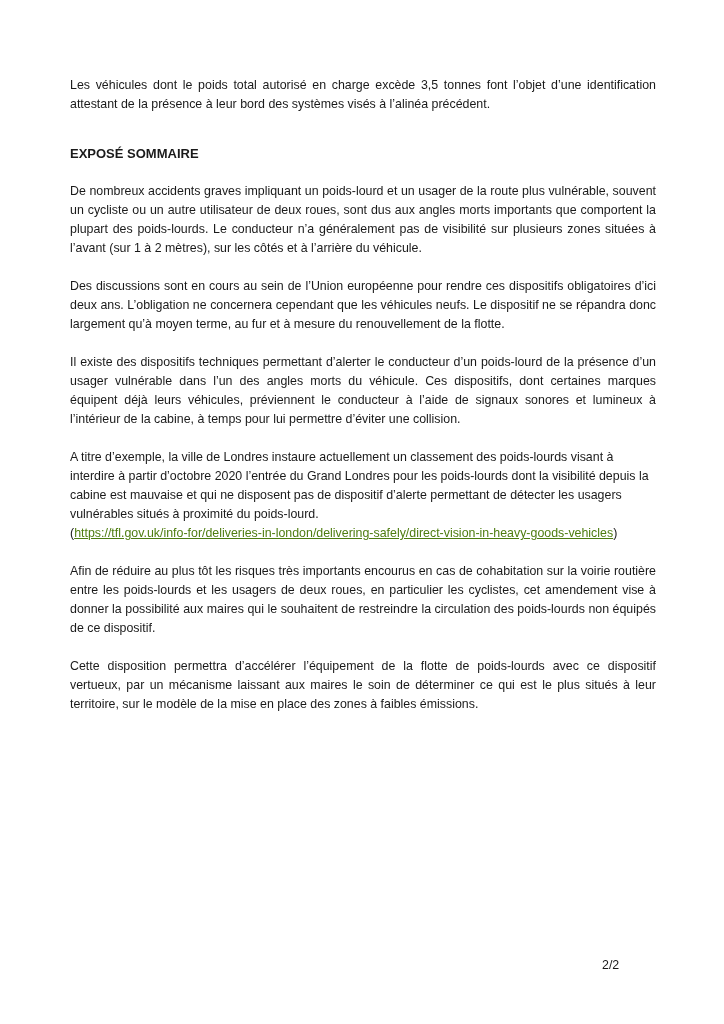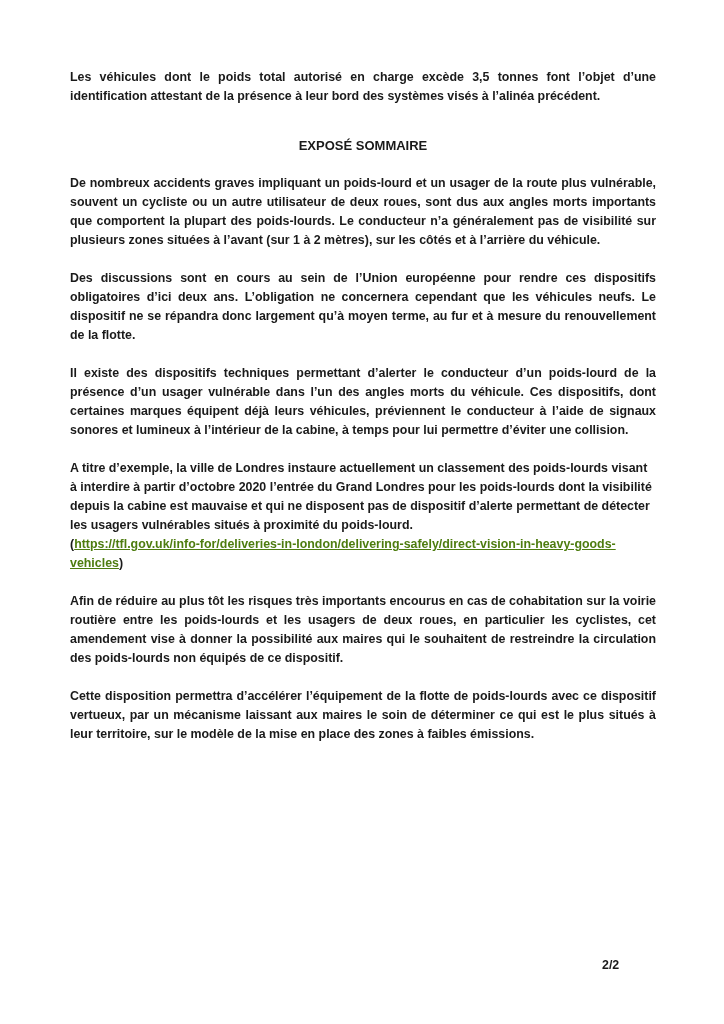--- a/index.html
+++ b/index.html
@@ -1,23 +1,23 @@
 <!DOCTYPE html>
 <html><head>
   <meta charset="utf-8">
   <style>
     html, body { margin: 0; padding: 0; background: #ffffff; }
     body { width: 724px; height: 1024px; position: relative; overflow: hidden;
            font-family: "Liberation Sans", "DejaVu Sans", sans-serif; color: #1a1a1a; }
     .page { position: absolute; left: 70px; top: 68px; width: 586px; font-size: 12.4px; line-height: 19px; }
-    p { margin: 0 0 19px 0; text-align: justify; font-weight: bold; }
+    p { margin: 8px 0 19px 0; text-align: justify; }
     p.left { text-align: left; }
-    .title { text-align: center; font-weight: bold; margin: 30px 0 19px 0; font-size: 13px; }
+    .title { font-weight: bold; margin: 30px 0 19px 0; font-size: 13px; }
     a.link { color: #4d7c0f; text-decoration: underline; }
-    .pagenum { position: absolute; left: 602px; top: 958px; font-size: 12.4px; color: #1a1a1a; font-weight: bold; }
+    .pagenum { position: absolute; left: 602px; top: 958px; font-size: 12.4px; color: #1a1a1a; }
   </style>
 </head>
 <body>
 
 <div class="page">
   <p>Les véhicules dont le poids total autorisé en charge excède 3,5 tonnes font l’objet d’une identification attestant de la présence à leur bord des systèmes visés à l’alinéa précédent.</p>
 
   <div class="title">EXPOSÉ SOMMAIRE</div>
 
   <p>De nombreux accidents graves impliquant un poids-lourd et un usager de la route plus vulnérable, souvent un cycliste ou un autre utilisateur de deux roues, sont dus aux angles morts importants que comportent la plupart des poids-lourds. Le conducteur n’a généralement pas de visibilité sur plusieurs zones situées à l’avant (sur 1 à 2 mètres), sur les côtés et à l’arrière du véhicule.</p>

